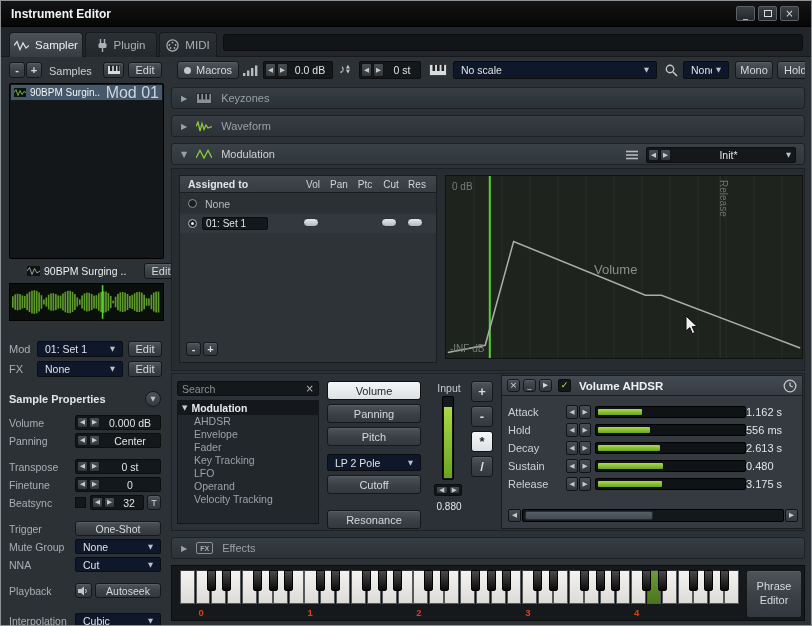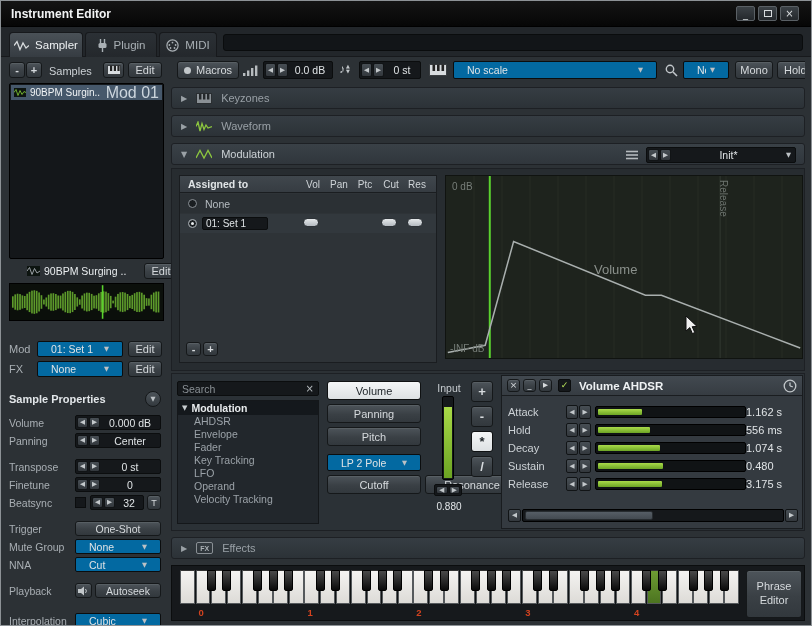--- a/index.html
+++ b/index.html
@@ -28,21 +28,21 @@
        background:linear-gradient(#4d545a,#3a4045 55%,#32383d);border:1px solid #15181a;border-radius:3px;
        box-shadow:inset 0 1px 0 rgba(255,255,255,.07);color:#d6dadd;font-size:11px}
   .btn.light{background:linear-gradient(#f4f6f7,#dde1e3);color:#20262a;border-color:#0f1112}
   .rec{background:#15181b;border:1px solid #0b0d0e;border-radius:2px}
   .lbl{color:#a9afb4;font-size:11px}
   .spin{display:flex;align-items:stretch;background:#15181b;border:1px solid #0b0d0e;border-radius:2px;padding:1px;gap:1px}
   .abtn{display:flex;align-items:center;justify-content:center;width:11px;
         background:linear-gradient(#474e54,#33383d);border:1px solid #111416;border-radius:2px;
         font-size:6.5px;color:#c3c8cb;font-family:"DejaVu Sans",sans-serif}
   .spin .val{flex:1;display:flex;align-items:center;justify-content:center;font-size:10.5px;color:#dfe3e5;white-space:nowrap}
-  .ddl{display:flex;align-items:center;background:#0369a1;border:1px solid #0b0d0e;border-radius:2px;padding:0 13px;gap:4px}
+  .ddl{display:flex;align-items:center;background:#0f172a;border:1px solid #0b0d0e;border-radius:2px;padding:0 7px;gap:4px}
   .ddl .val{flex:1;font-size:10.5px;color:#dfe3e5;white-space:nowrap;overflow:hidden}
   .caret{font-size:6.5px;color:#bcc1c5;font-family:"DejaVu Sans",sans-serif}
   .dot{width:7px;height:7px;border-radius:50%;background:#c2c7ca;display:inline-block}
   
   .secbar{position:absolute;left:170px;width:634px;height:22px;background:linear-gradient(#363d43,#2c3237);
           border:1px solid #1d2024;border-radius:3px;display:flex;align-items:center;gap:9px;padding:0 9px}
   .secarrow{font-size:8px;color:#9aa1a6;font-family:"DejaVu Sans",sans-serif}
   .seclbl{font-size:11px;color:#99a0a6}
   .seclbl.on{color:#ccd2d6}
   
@@ -524,21 +524,21 @@
 
   <div class="abs" id="targets" style="left:326px;top:380px;display:flex;flex-direction:column;gap:4px">
       <div class="btn tbig light">Volume</div>
       <div class="btn tbig">Panning</div>
       <div class="btn tbig">Pitch</div>
     </div>
   <div class="ddl abs" style="left:326px;top:453px;width:94px;height:17px">
     <span class="val">LP 2 Pole</span>
     <span class="caret">▼</span>
   </div>
-  <div class="abs" id="filter-targets" style="left:326px;top:474px;display:flex;flex-direction:row;gap:4px">
+  <div class="abs" id="filter-targets" style="left:326px;top:474px;display:flex;flex-direction:column;gap:16px">
       <div class="btn tbig">Cutoff</div>
       <div class="btn tbig">Resonance</div>
     </div>
 
   <span class="abs" style="left:428px;top:381px;width:40px;text-align:center;font-size:10.5px;color:#c6cbcf">Input</span>
   <div class="abs rec" style="left:441px;top:395px;width:12px;height:84px;border-color:#000">
     <div id="input-fill" style="position: absolute; left: 1px; right: 1px; bottom: 1px; background: linear-gradient(rgb(168, 217, 71), rgb(107, 163, 34)); height: 86%;"></div>
   </div>
   <div class="spin abs" style="left:433px;top:483px;width:28px;height:12px">
     <span class="abtn glyph" style="width:12px">◀</span>
@@ -591,21 +591,21 @@
         </div>
         <div class="param-row">
           <span class="plbl">Decay</span>
           <span class="parrows">
             <span class="abtn pa glyph">◀</span>
             <span class="abtn pa glyph">▶</span>
           </span>
           <div class="ptrack">
             <div class="pfill" style="width: 43%;"></div>
           </div>
-          <span class="pval">1.074 s</span>
+          <span class="pval">2.613 s</span>
         </div>
         <div class="param-row">
           <span class="plbl">Sustain</span>
           <span class="parrows">
             <span class="abtn pa glyph">◀</span>
             <span class="abtn pa glyph">▶</span>
           </span>
           <div class="ptrack">
             <div class="pfill" style="width: 45%;"></div>
           </div>

